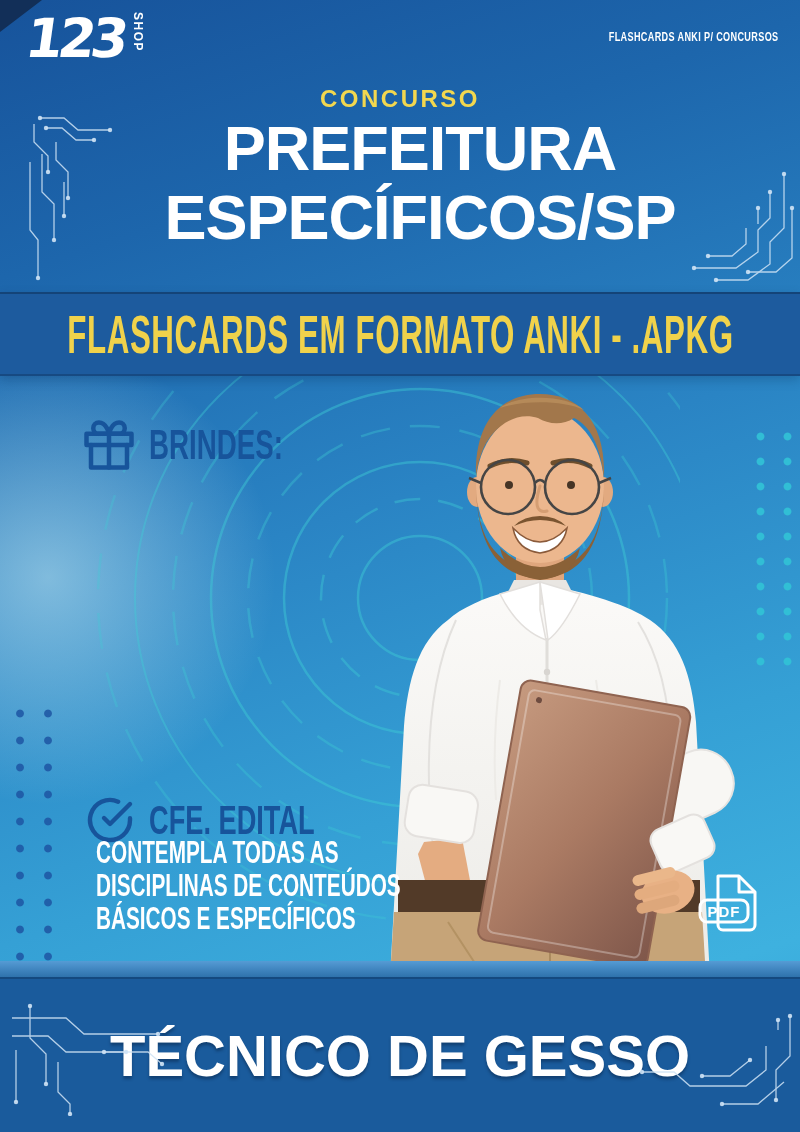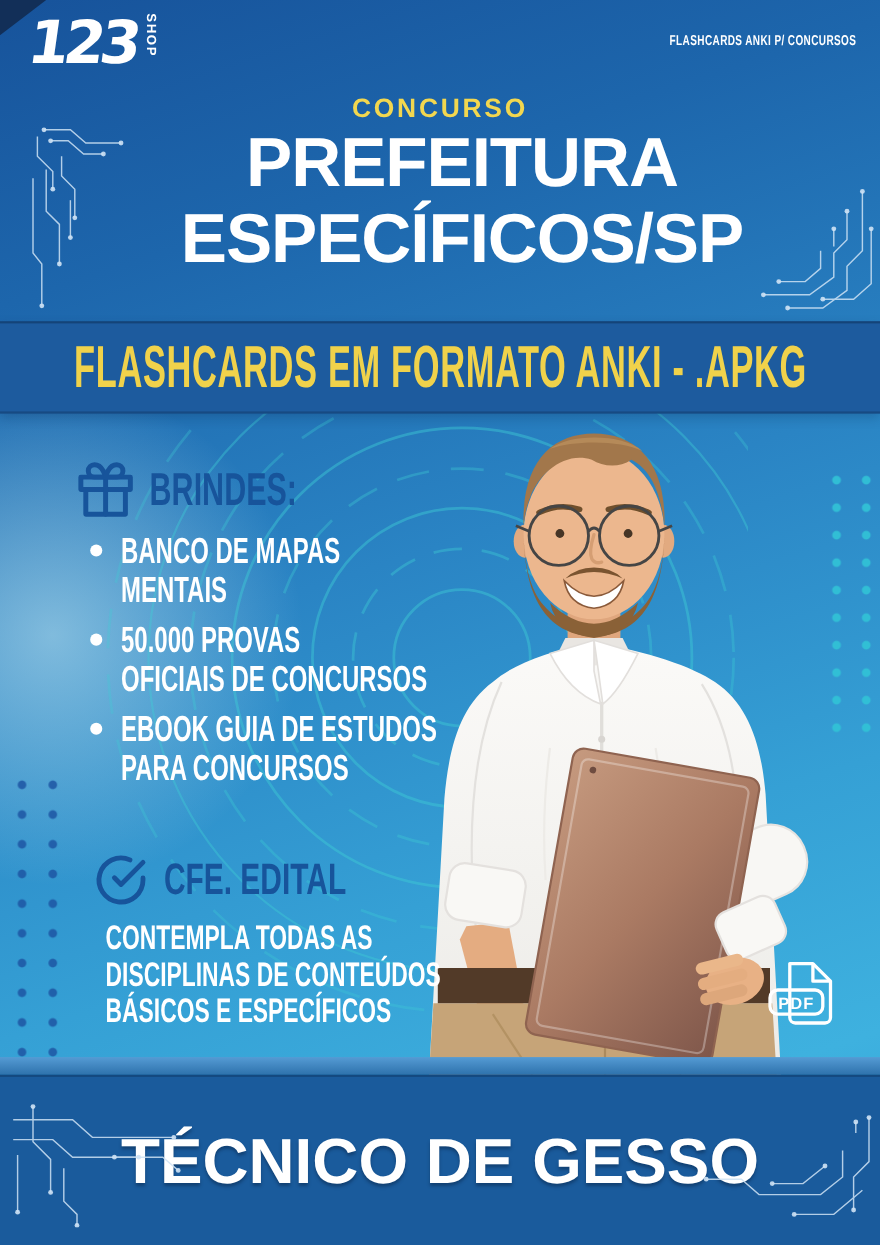--- a/index.html
+++ b/index.html
@@ -43,31 +43,31 @@
   
   .dots-left{left:6px;top:700px;width:58px;height:264px;z-index:2;
     background-image:radial-gradient(circle,#1d55a3 3.4px,rgba(0,0,0,0) 4.4px);
     background-size:28px 27px;opacity:.85;}
   .dots-right{left:747px;top:424px;width:55px;height:246px;z-index:2;
     background-image:radial-gradient(circle,#31c3d6 3.4px,rgba(0,0,0,0) 4.4px);
     background-size:27px 25px;opacity:.9;}
   
   .model{left:350px;top:380px;z-index:3;}
   
-  .bonuses-head{left:69px;top:418px;display:flex;align-items:center;gap:13px;z-index:5;}
+  .bonuses-head{left:82px;top:418px;display:flex;align-items:center;gap:13px;z-index:5;}
   .bonuses-head .cond{transform:scaleX(.66);font-size:42px;font-weight:bold;
     color:#17549b;white-space:nowrap;}
   .bullets{left:82px;top:484px;margin:0;padding:0;list-style:none;z-index:5;}
   .bullets li{display:flex;gap:17px;margin-bottom:11px;}
   .bullet-dot{width:11px;height:11px;border-radius:50%;background:#fff;
     margin-top:11px;flex:none;}
   .bullets .cond{transform:scaleX(.66);font-size:33px;font-weight:bold;color:#fff;
     line-height:1.06;}
   
-  .edital-head{left:86px;top:776px;display:flex;align-items:center;gap:15px;z-index:5;}
+  .edital-head{left:86px;top:796px;display:flex;align-items:center;gap:15px;z-index:5;}
   .edital-head .cond{transform:scaleX(.68);font-size:40px;font-weight:bold;
     color:#17549b;white-space:nowrap;}
   .edital-desc{left:96px;top:836px;z-index:5;}
   .edital-desc .cond{transform:scaleX(.67);font-size:31px;font-weight:bold;
     color:#fff;line-height:1.07;}
   
   .pdf-badge{left:698px;top:874px;z-index:5;}
   
   .pre-strip{left:0;right:0;top:961px;height:16px;z-index:4;
     background:linear-gradient(180deg,#559bd4,#2e72ac);}
@@ -259,37 +259,20 @@
     <svg width="54" height="54" viewBox="0 0 24 24" fill="none" stroke="#17549b" stroke-width="2" stroke-linecap="round" stroke-linejoin="round">
       <polyline points="20 12 20 22 4 22 4 12"></polyline>
       <rect x="2" y="7" width="20" height="5"></rect>
       <line x1="12" y1="22" x2="12" y2="7"></line>
       <path d="M12 7H7.5a2.5 2.5 0 0 1 0-5C11 2 12 7 12 7z"></path>
       <path d="M12 7h4.5a2.5 2.5 0 0 0 0-5C13 2 12 7 12 7z"></path>
     </svg>
     <span class="cond">BRINDES:</span>
   </div>
 
-  <ul class="abs bullets">
-    <li>
-      <span class="bullet-dot"></span>
-      <span class="cond">BANCO DE MAPAS
-MENTAIS</span>
-    </li>
-    <li>
-      <span class="bullet-dot"></span>
-      <span class="cond">50.000 PROVAS
-OFICIAIS DE CONCURSOS</span>
-    </li>
-    <li>
-      <span class="bullet-dot"></span>
-      <span class="cond">EBOOK GUIA DE ESTUDOS
-PARA CONCURSOS</span>
-    </li>
-  </ul>
 
   <div class="abs edital-head">
     <svg width="48" height="48" viewBox="0 0 24 24" fill="none" stroke="#17549b" stroke-width="2.2" stroke-linecap="round" stroke-linejoin="round">
       <path d="M22 11.08V12a10 10 0 1 1-5.93-9.14"></path>
       <polyline points="22 4 12 14.01 9 11.01"></polyline>
     </svg>
     <span class="cond">CFE. EDITAL</span>
   </div>
   <div class="abs edital-desc">
     <span class="cond">CONTEMPLA TODAS AS

